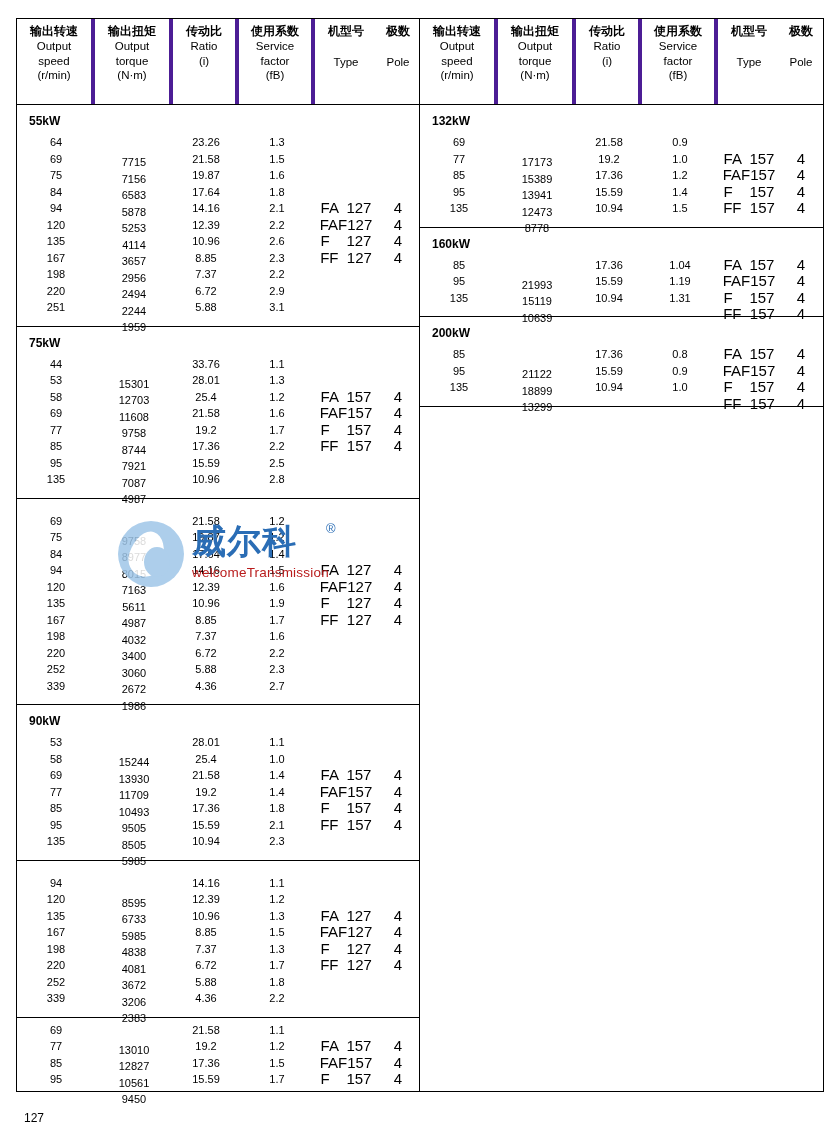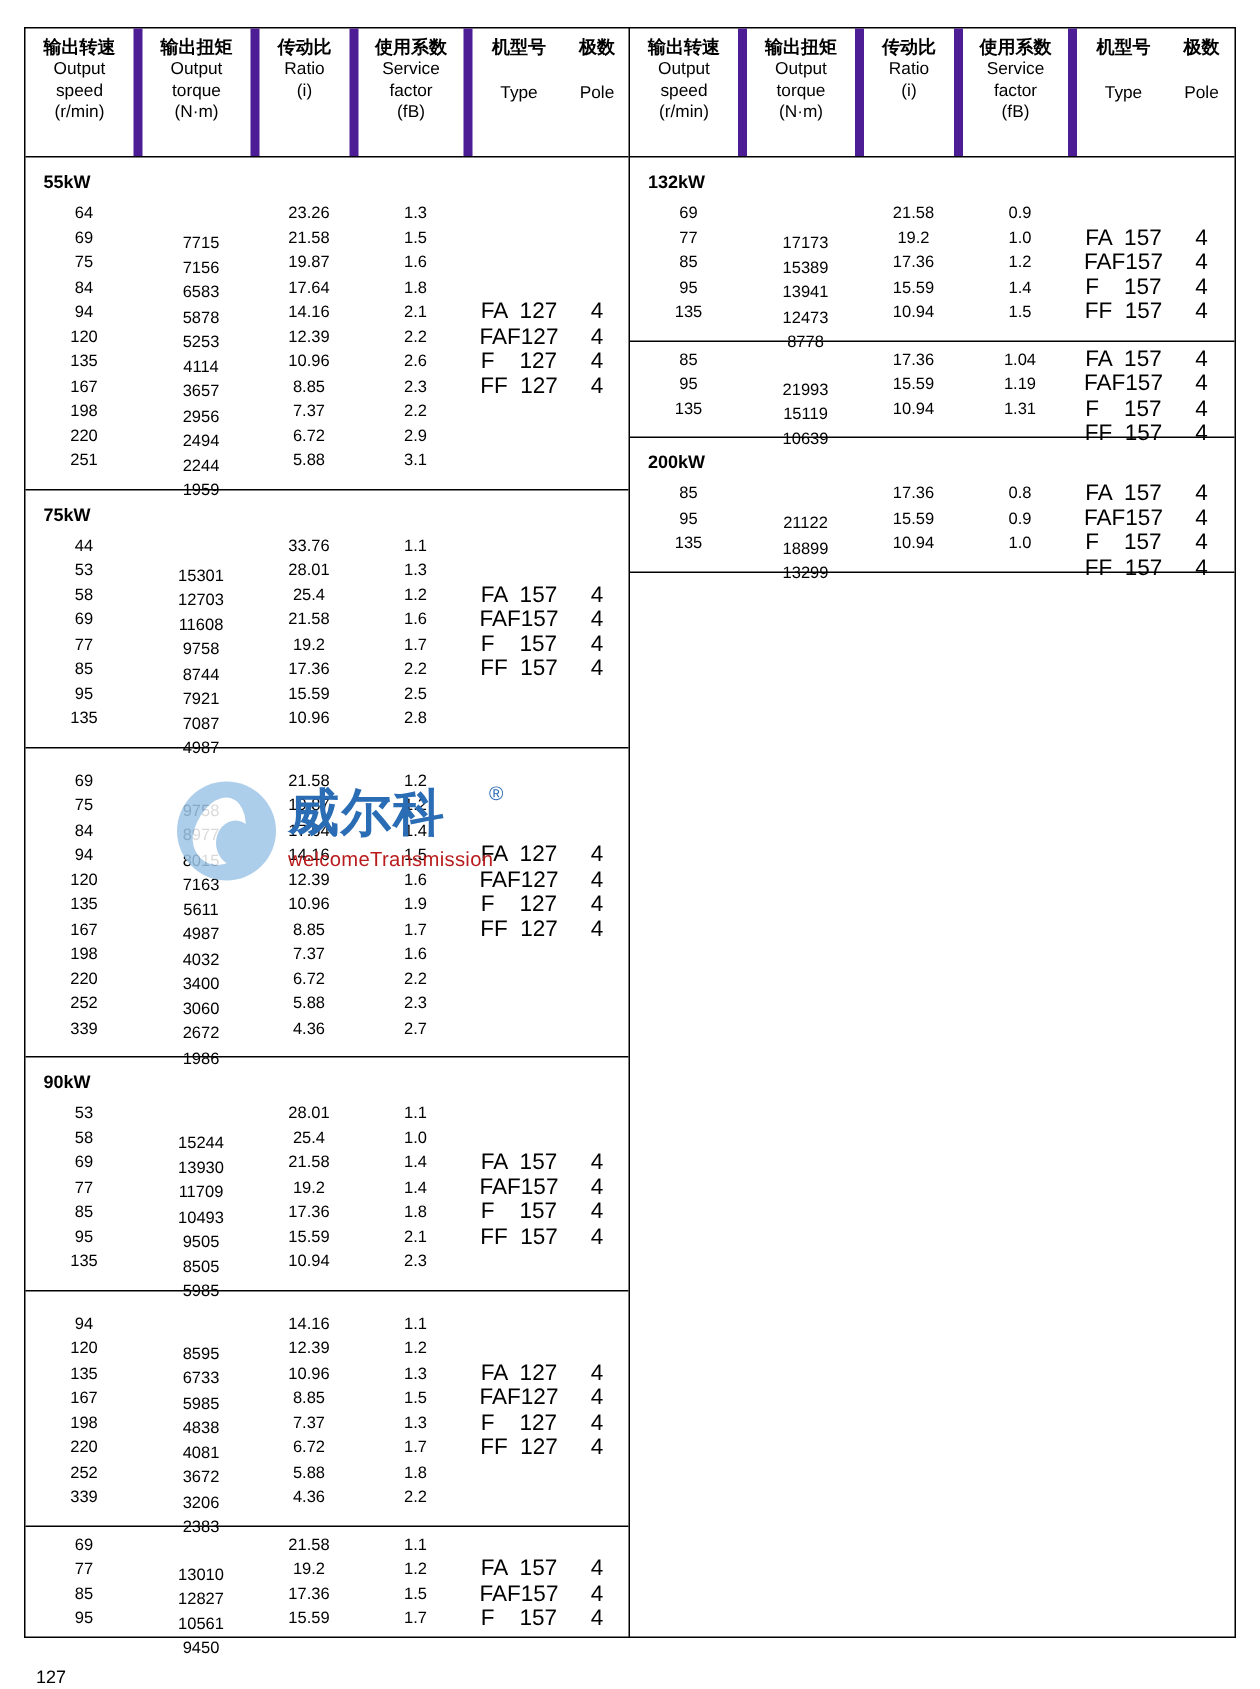--- a/index.html
+++ b/index.html
@@ -49,21 +49,21 @@
     padding-top: 5px;
     font-size: 11.5px;
     line-height: 14.5px;
   }
   .hdr .hcell .cn {
     font-size: 12px;
     font-weight: bold;
     font-family: "DejaVu Sans", sans-serif;
     line-height: 15px;
   }
-  .hdr .sep { border-right: 6px solid #4c1d95; }
+  .hdr .sep { border-right: 4px solid #4c1d95; }
   .c1 { width: 78px; }
   .c2 { width: 78px; }
   .c3 { width: 66px; }
   .c4 { width: 76px; }
   .c5 { width: 62px; }
   .c6 { width: 42px; }
 
   
   .block {
     position: relative;
@@ -856,20 +856,21 @@
                   <div class="tpole">4</div>
                 </div>
                 <div class="trow">
                   <div class="tname">FF  157</div>
                   <div class="tpole">4</div>
                 </div>
               </div>
             </div>
           </div>
           <div class="block">
+            <div class="kw">160kW</div>
             <div class="rows">
               <div class="row">
                 <div class="w1">85</div>
                 <div class="w2">21993</div>
                 <div class="w3">17.36</div>
                 <div class="w4">1.04</div>
                 <div class="w5"></div>
                 <div class="w6"></div>
               </div>
               <div class="row">

